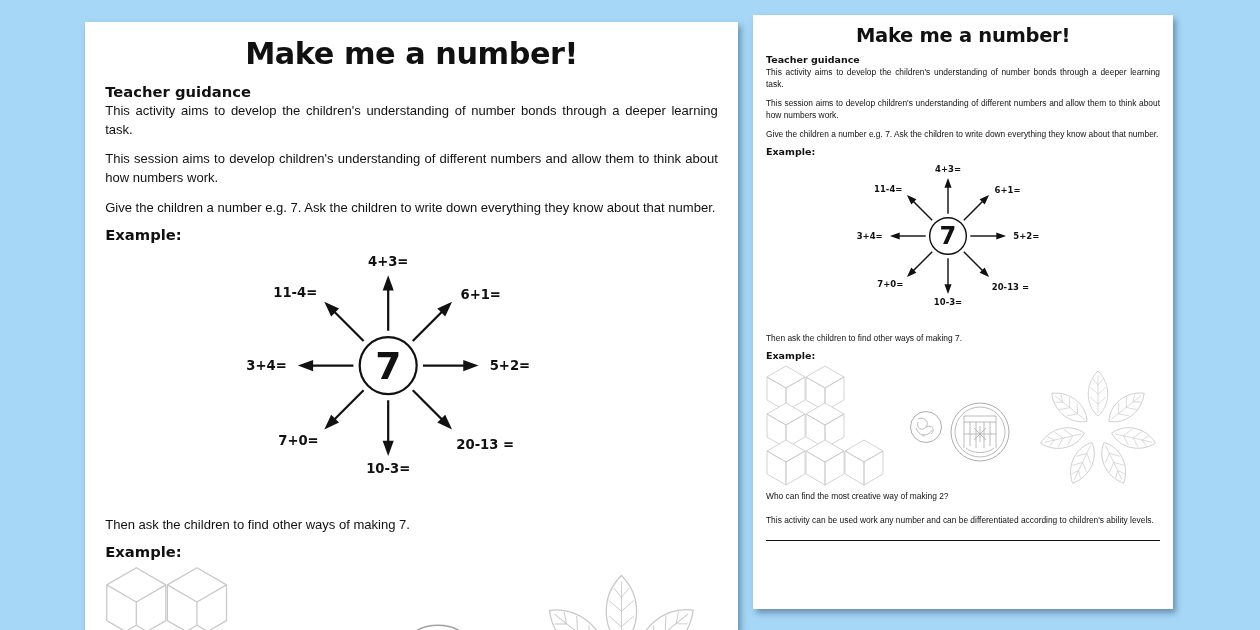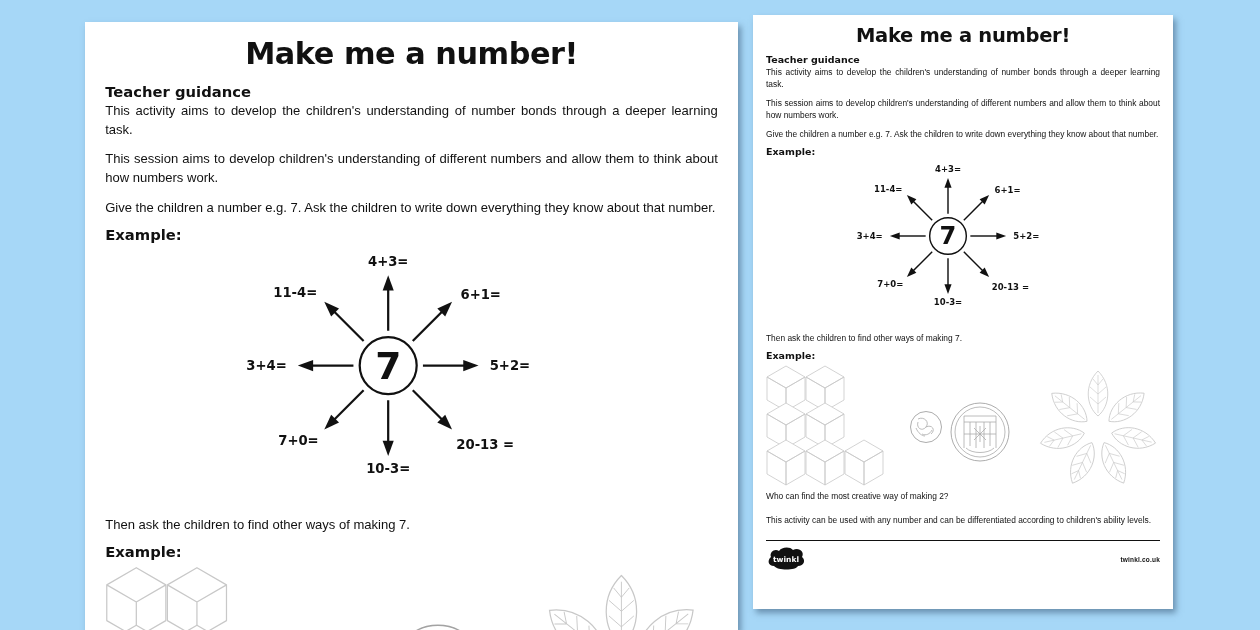--- a/index.html
+++ b/index.html
@@ -302,26 +302,17 @@
               <path class="vein" d="M0,-3 L0,-41 M0,-12 L-8,-19 M0,-12 L8,-19 M0,-22 L-8,-29 M0,-22 L8,-29 M0,-31 L-5,-37 M0,-31 L5,-37"></path>
             </g>
         <g transform="translate(332,66) rotate(308.4) translate(0,-14)">
               <path class="leaf" d="M0,0 C-12,-10 -14,-31 0,-45 C14,-31 12,-10 0,0 Z"></path>
               <path class="vein" d="M0,-3 L0,-41 M0,-12 L-8,-19 M0,-12 L8,-19 M0,-22 L-8,-29 M0,-22 L8,-29 M0,-31 L-5,-37 M0,-31 L5,-37"></path>
             </g>
       </g>
     </svg>
 
     <p class="body-text creative">Who can find the most creative way of making 2?</p>
-    <p class="body-text closing">This activity can be used with any number and can be differentiated according to children's ability levels.</p>
+    <p class="body-text closing">This activity can be used work any number and can be differentiated according to children's ability levels.</p>
     <div class="footer-line"></div>
-    <div class="footer">
-      <span class="twinkl-logo">
-        <svg width="40" height="26" viewBox="0 0 40 26" aria-hidden="true">
-          <path d="M8,20 C2,20 1,14 5,11 C3,6 9,2 13,5 C15,1 24,0 27,4 C33,1 39,6 36,11 C40,14 38,20 32,20 C30,24.5 12,25 8,20 Z" fill="#111111"></path>
-          <text x="20" y="15.5" text-anchor="middle" fill="#ffffff" font-size="7.5" font-weight="bold" font-family="DejaVu Sans, sans-serif">twinkl</text>
-        </svg>
-      </span>
-      <span class="website">twinkl.co.uk</span>
-    </div>
   </div>
 </div>
 </div>
 
 </body></html>

